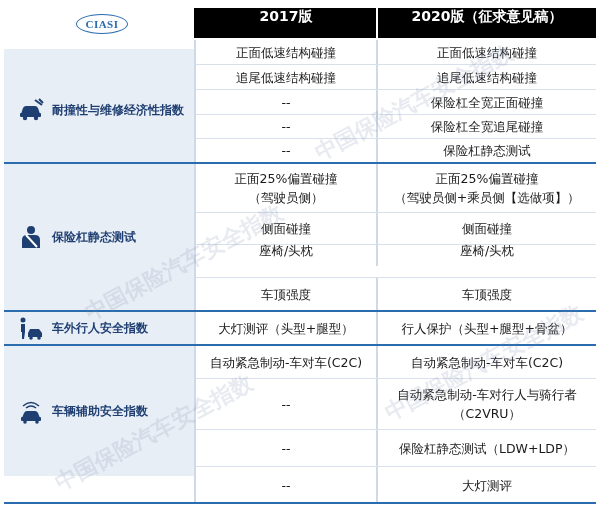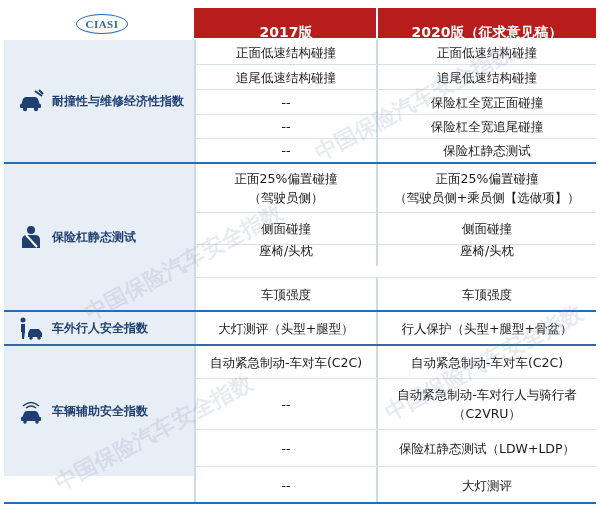--- a/index.html
+++ b/index.html
@@ -1,24 +1,24 @@
 <!DOCTYPE html>
 <html><head>
 <meta charset="utf-8">
 <style>
   html, body { margin: 0; padding: 0; background: #ffffff; }
   body { width: 600px; height: 507px; position: relative; overflow: hidden;
          font-family: "DejaVu Sans", "Liberation Sans", sans-serif; color: #1a1a1a; }
   .tbl { position: absolute; left: 4px; top: 8px; width: 592px; height: 496px; }
-  .hdr { position: absolute; top: 0; height: 30px; left: 0; width: 592px; background: #b91c1c; }
+  .hdr { position: absolute; top: 0; height: 30px; left: 0; width: 592px; background: #000000; }
   .hdr-logo-cell { position: absolute; left: 0; top: 0; width: 190px; height: 30px; background: #ffffff; }
   .logo { position: absolute; left: 72px; top: 6px; width: 50px; height: 18px;
           border: 1.5px solid #2b6cae; border-radius: 50%; display: flex; align-items: center; justify-content: center;
           font-size: 11px; font-weight: bold; color: #2b6cae; letter-spacing: 0.5px; font-family: "Liberation Serif", serif; }
-  .hdr-col { position: absolute; top: 16px; height: 18px; display: flex; align-items: center; justify-content: center;
+  .hdr-col { position: absolute; top: 0; height: 18px; display: flex; align-items: center; justify-content: center;
              color: #ffffff; font-weight: bold; font-size: 14px; }
   .hdr-c1 { left: 192px; width: 180px; }
   .hdr-c2 { left: 374px; width: 218px; }
   .hdr-sep { position: absolute; top: 0; left: 372px; width: 2px; height: 30px; background: #ffffff; }
 
   .section { position: absolute; left: 0; width: 592px; }
   .cat { position: absolute; left: 0; top: 0; width: 190px; background: #e8eef6; display: flex; align-items: center;
          padding-left: 14px; box-sizing: border-box; }
   .cat-icon { width: 26px; height: 26px; margin-right: 8px; flex-shrink: 0; }
   .cat-label { font-size: 12px; font-weight: bold; color: #1f3f72; white-space: nowrap; }
@@ -42,21 +42,21 @@
   <div class="hdr">
     <div class="hdr-logo-cell">
       <div class="logo">CIASI</div>
     </div>
     <div class="hdr-col hdr-c1">2017版</div>
     <div class="hdr-sep"></div>
     <div class="hdr-col hdr-c2">2020版（征求意见稿）</div>
   </div>
 
   <div class="section" style="top:32px;height:122px;">
-    <div class="cat" style="height:122px;">
+    <div class="cat" style="height:122px;margin-top:9px;">
       <svg class="cat-icon" viewBox="0 0 26 26">
         <path d="M3 17 L5 11 Q6 9 8 9 L17 9 Q19 9 20 11 L22 17 Z" fill="#1f3f72"></path>
         <rect x="2" y="16" width="21" height="4" rx="1" fill="#1f3f72"></rect>
         <circle cx="7" cy="21" r="2.2" fill="#1f3f72"></circle>
         <circle cx="18" cy="21" r="2.2" fill="#1f3f72"></circle>
         <path d="M17 3 L24 8 M21 2 L25 6" stroke="#1f3f72" stroke-width="2"></path>
       </svg>
       <span class="cat-label">耐撞性与维修经济性指数</span>
     </div>
     <div class="leftsep" style="top:0;height:122px;"></div>

